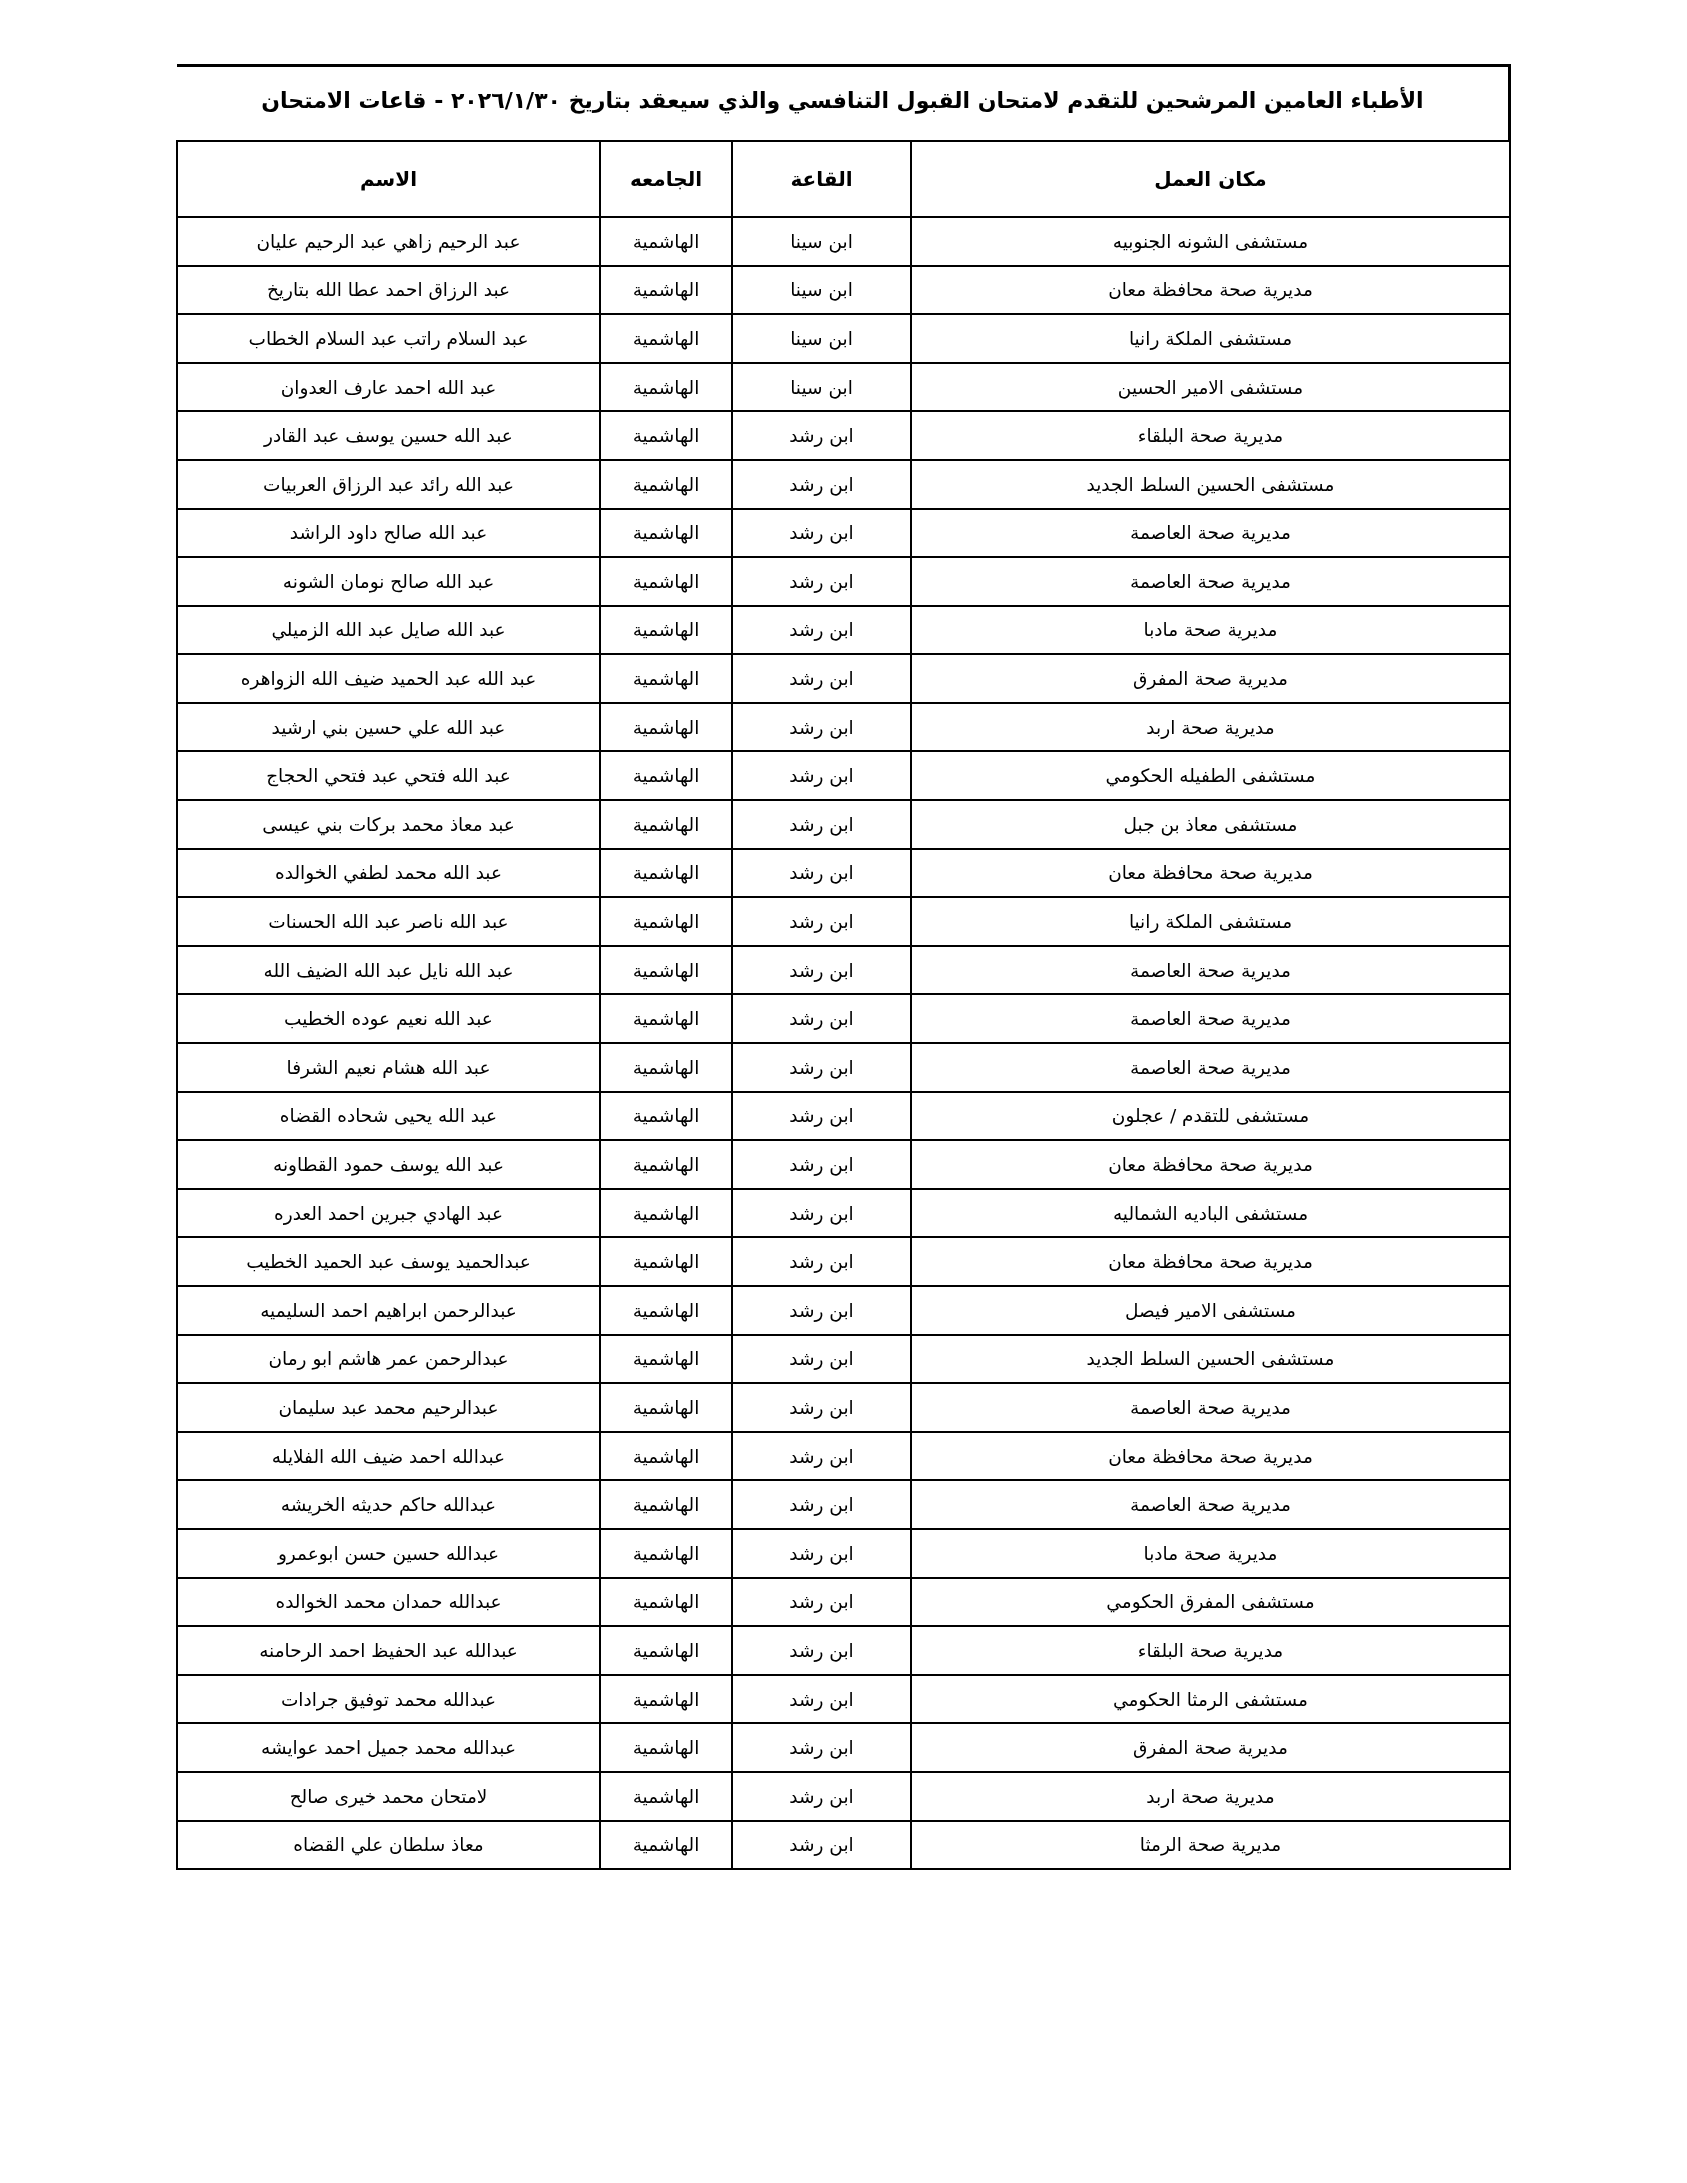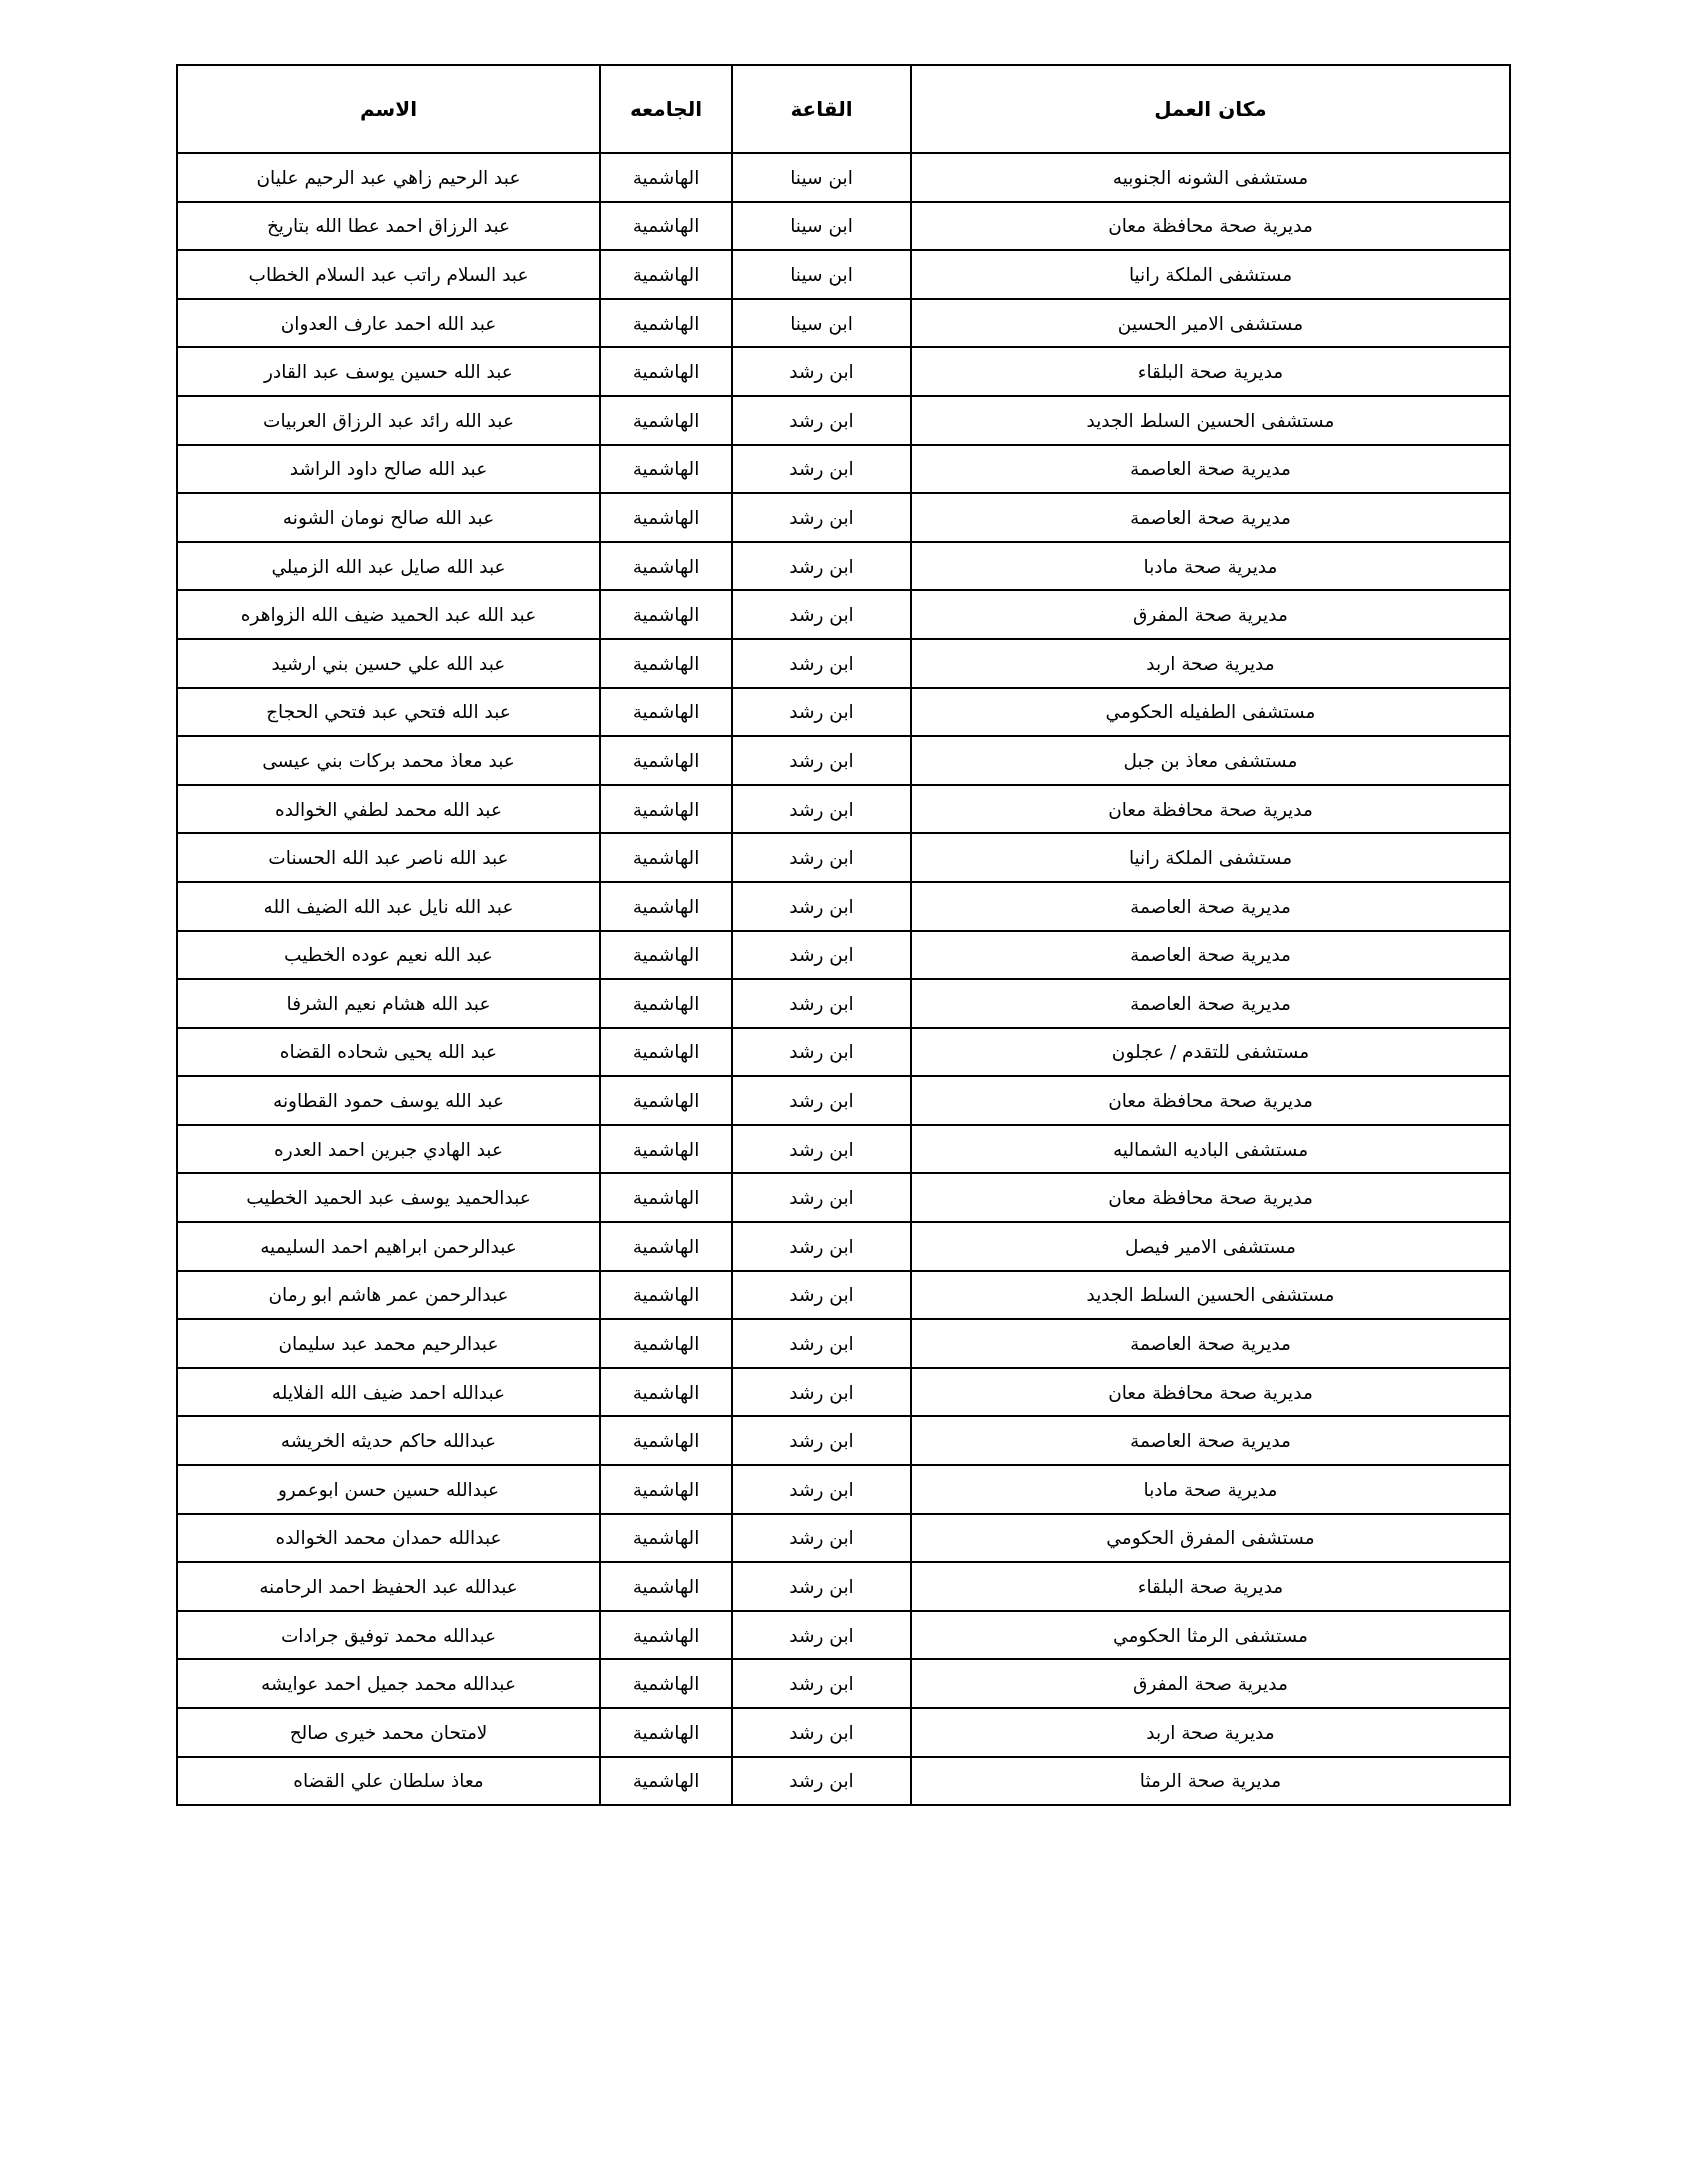--- a/index.html
+++ b/index.html
@@ -63,21 +63,21 @@
   table.data-table td {
     border: 2px solid #000;
     text-align: center;
     vertical-align: middle;
     direction: rtl;
   }
   table.data-table th {
     font-weight: bold;
     font-size: 20px;
     height: 48px;
-    padding: 19px 4px;
+    padding: 13px 4px;
     margin-top: 12px;
   }
   table.data-table td {
     font-weight: normal;
     font-size: 18.5px;
     height: 44px;
     padding: 1.3px 4px;
   }
   td.c-name    { font-size: 19px; }
   td.c-univ    { font-size: 16.5px; }
@@ -90,20 +90,27 @@
   col.w-place { width: 599px; }
 
   .hdr-row th { border-top: 3.3px solid #000; }
 </style>
 </head>
 <body>
 
 <div class="page">
   <div class="doc-wrap">
 
+    <table class="title-table">
+      <tbody>
+        <tr>
+          <td class="title-cell">الأطباء العامين المرشحين للتقدم لامتحان القبول التنافسي والذي سيعقد بتاريخ ٢٠٢٦/١/٣٠  -  قاعات الامتحان</td>
+        </tr>
+      </tbody>
+    </table>
 
     <table class="data-table">
       <colgroup>
         <col class="w-place">
         <col class="w-hall">
         <col class="w-univ">
         <col class="w-name">
       </colgroup>
       <thead>
         <tr class="hdr-row">

